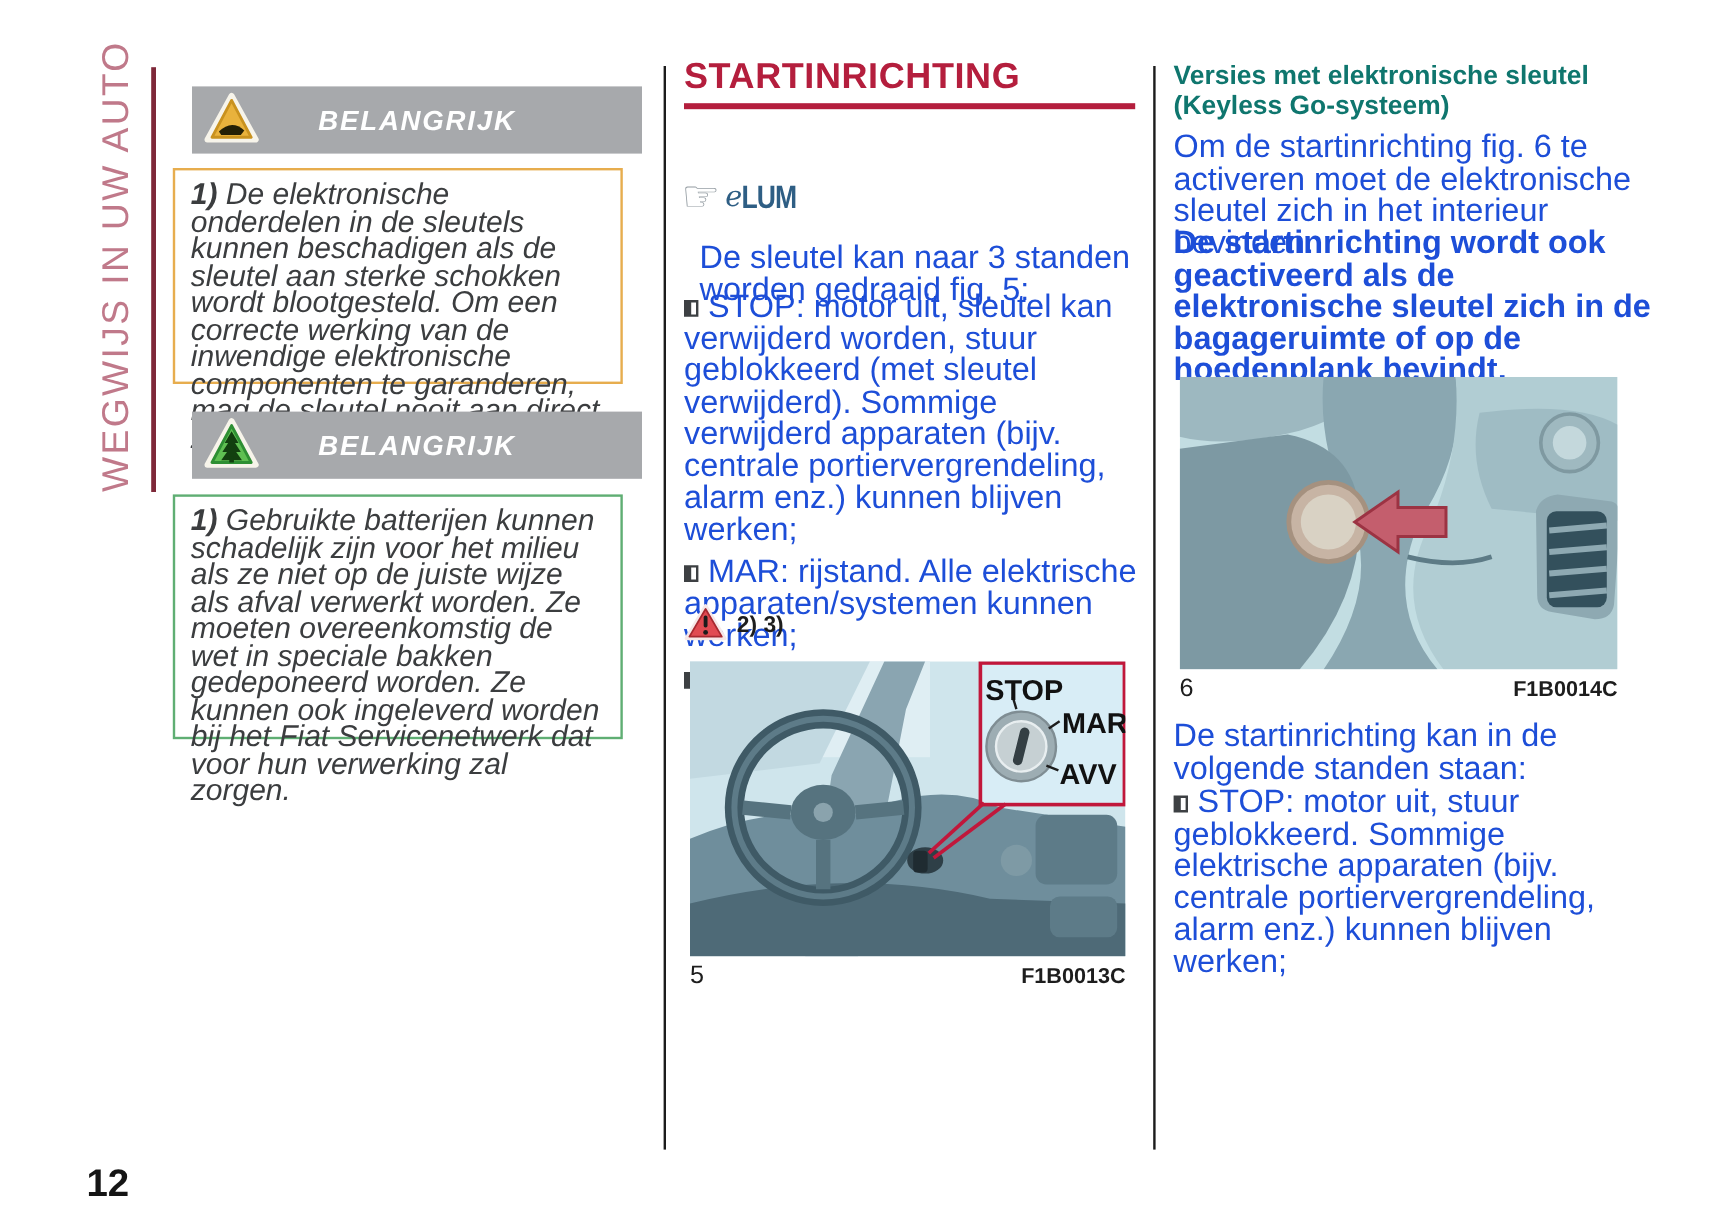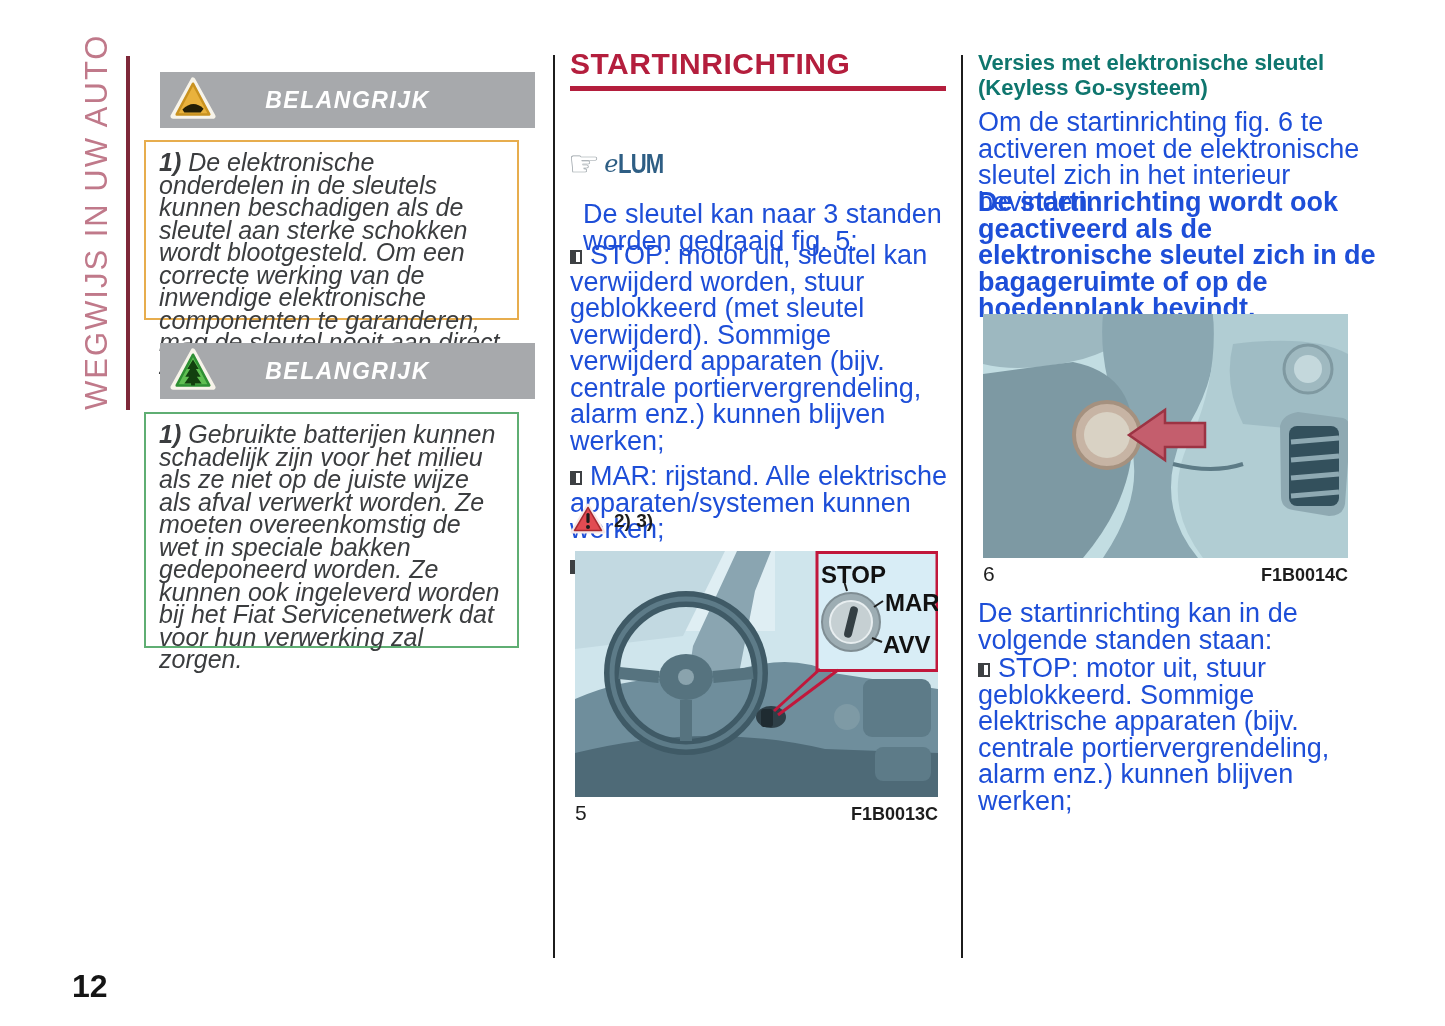--- a/index.html
+++ b/index.html
@@ -26,21 +26,21 @@
   }
   .warn-bar .bar-icon{position:absolute; left:8px; top:3px;}
   .warn-bar .bar-title{
     font-style:italic; font-weight:bold; font-size:23px; color:#ffffff; letter-spacing:1.5px;
   }
   .note-box{
     position:absolute; left:144px; width:375px; box-sizing:border-box;
     padding:9px 13px; font-style:italic; font-size:25px; line-height:22.5px; color:#3b3d3f;
   }
   .note-box.orange{border:2px solid #e7ad4e; top:140px; height:180px;}
-  .note-box.green {border:2px solid #5fae73; top:412px; height:236px;}
+  .note-box.green {border:2px solid #5fae73; top:412px; height:204px;}
   .note-box b{font-weight:bold;}
   
   .c2-title{
     position:absolute; left:570px; top:47px; width:376px;
     font-size:30px; font-weight:900; letter-spacing:0.5px; color:#b41e3d;
     border-bottom:5px solid #b41e3d; padding-bottom:5px;
   }
   .c2-subtitle{
     position:absolute; left:570px; top:96px; width:376px;
     font-size:22px; font-weight:bold; line-height:25px; color:#b41e3d;

